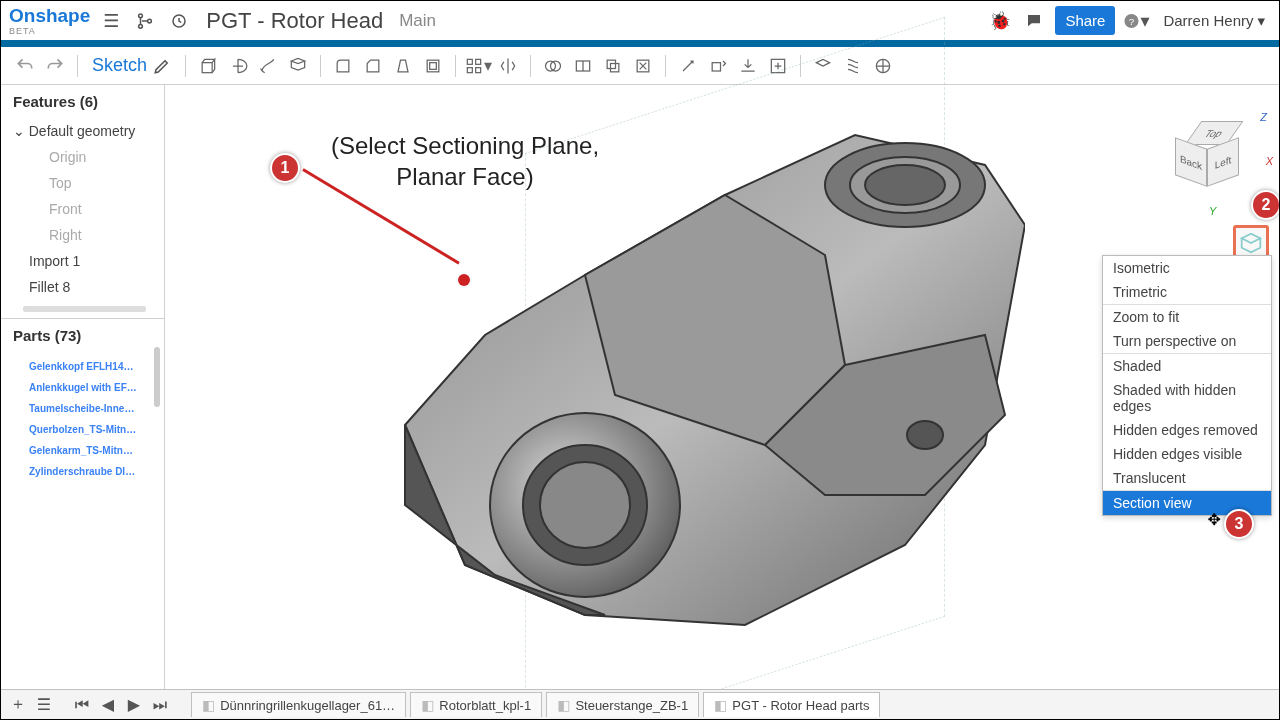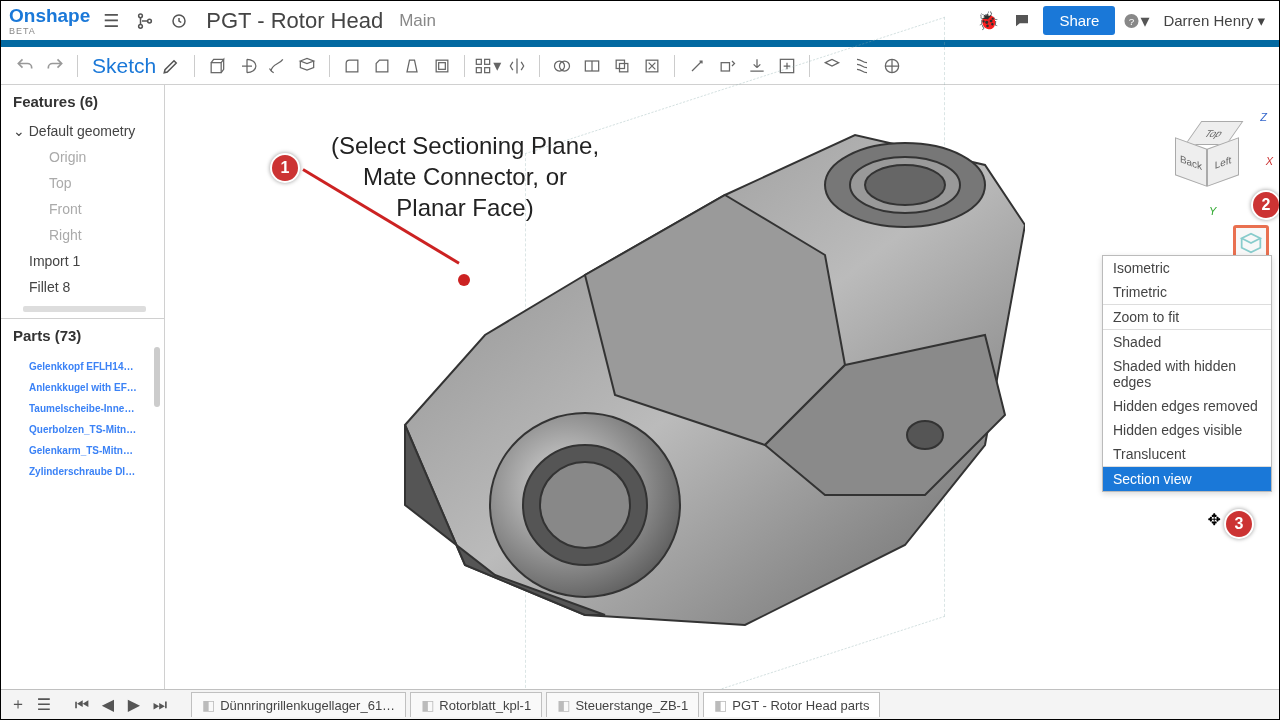--- a/index.html
+++ b/index.html
@@ -7,29 +7,29 @@
 
 
 .header { display: flex; align-items: center; height: 46px; border-bottom: 7px solid #0369a1; padding: 0 8px; gap: 8px; }
 .logo { color: #1a78d8; font-weight: bold; font-size: 19px; line-height: 1; }
 .logo-beta { font-size: 9px; color: #888; letter-spacing: 1px; display: block; }
 .header .icon-btn { width: 26px; height: 26px; display: flex; align-items: center; justify-content: center; color: #555; cursor: pointer; font-size: 18px; }
 .doc-title { font-size: 22px; color: #444; margin-left: 6px; }
 .doc-main { font-size: 17px; color: #888; margin-left: 8px; text-align: center; }
 .spacer { flex: 1; }
 .bug { color: #555; font-size: 18px; }
-.share-btn { background: #1a78d8; color: #fff; padding: 6px 16px; border-radius: 3px; font-size: 15px; cursor: pointer; }
+.share-btn { background: #1a78d8; color: #fff; padding: 6px 10px; border-radius: 3px; font-size: 15px; cursor: pointer; }
 .user { font-size: 15px; color: #444; padding: 0 6px; display: flex; align-items: center; gap: 4px; }
 
 
 .toolbar { display: flex; align-items: center; height: 38px; border-bottom: 1px solid #d0d0d0; padding: 0 10px; gap: 2px; }
 .toolbar .sep { width: 1px; height: 22px; background: #ccc; margin: 0 6px; }
 .tool { width: 28px; height: 26px; display: flex; align-items: center; justify-content: center; color: #666; cursor: pointer; }
 .tool svg { width: 20px; height: 20px; }
-.sketch-btn { color: #1a78d8; font-size: 21px; padding: 0 6px; cursor: pointer; display: flex; align-items: center; gap: 6px; }
+.sketch-btn { color: #1a78d8; font-size: 18px; padding: 0 6px; cursor: pointer; display: flex; align-items: center; gap: 6px; }
 
 
 .main { display: flex; height: calc(100% - 42px - 38px - 30px); }
 .sidebar { width: 164px; border-right: 1px solid #d0d0d0; display: flex; flex-direction: column; background: #fff; }
 .panel-header { font-weight: 600; font-size: 15px; padding: 8px 12px; color: #333; }
 .tree { flex: 0 0 auto; font-size: 14px; }
 .tree-item { padding: 5px 12px 5px 28px; color: #444; cursor: pointer; }
 .tree-item.muted { color: #aaa; padding-left: 48px; }
 .tree-root { padding: 5px 12px; color: #444; display: flex; align-items: center; gap: 4px; }
 .divider-bar { height: 6px; background: #ddd; margin: 6px 18px 6px 22px; border-radius: 2px; }
@@ -308,21 +308,20 @@
       <ellipse cx="300" cy="400" rx="95" ry="92" fill="url(#g2)" stroke="#333" stroke-width="2"></ellipse>
       <ellipse cx="300" cy="400" rx="62" ry="60" fill="#555" stroke="#333" stroke-width="2"></ellipse>
       <ellipse cx="300" cy="400" rx="45" ry="43" fill="#888" stroke="#333" stroke-width="2"></ellipse>
       <path d="M440 90 L540 150 L560 260 L480 340 L330 290 L300 170 Z" fill="#9a9a9a" stroke="#333" stroke-width="2"></path>
       <path d="M560 260 L700 230 L720 310 L640 390 L540 390 L480 340 Z" fill="#8a8a8a" stroke="#333" stroke-width="2"></path>
       <ellipse cx="640" cy="330" rx="18" ry="14" fill="#555" stroke="#333" stroke-width="2"></ellipse>
     </svg>
 
     <div class="annot-text" style="left:160px; top:45px; width:280px;">
       <div>(Select Sectioning Plane,</div>
-      <div>Mate Connector, or</div>
       <div>Planar Face)</div>
     </div>
     <div class="callout" style="left:105px; top:68px;">1</div>
     <div class="arrow-line" style="left:138px; top:83px; width:182px; transform:rotate(31deg);"></div>
     <div class="arrow-dot" style="left:293px; top:189px;"></div>
 
     <div class="viewcube">
       <div class="cube-face" style="left:24px; top:6px; width:42px; height:24px; transform:skewX(-35deg);">Top</div>
       <div class="cube-face" style="left:6px; top:28px; width:32px; height:38px; transform:skewY(20deg);">Back</div>
       <div class="cube-face" style="left:38px; top:28px; width:32px; height:38px; transform:skewY(-20deg);">Left</div>
@@ -335,20 +334,21 @@
       <svg viewBox="0 0 24 24" width="28" height="28" style="margin:1px;" fill="none" stroke="#8cc" stroke-width="1.5">
           <path d="M4 8l8-4 8 4-8 4-8-4zM4 8v8l8 4 8-4V8"></path>
         </svg>
     </div>
 
     <div class="view-menu">
       <div class="view-menu-item">Isometric</div>
       <div class="view-menu-item">Trimetric</div>
       <div class="view-menu-sep"></div>
       <div class="view-menu-item">Zoom to fit</div>
+      <div class="view-menu-item">Turn perspective on</div>
       <div class="view-menu-sep"></div>
       <div class="view-menu-item">Shaded</div>
       <div class="view-menu-item">Shaded with hidden edges</div>
       <div class="view-menu-item">Hidden edges removed</div>
       <div class="view-menu-item">Hidden edges visible</div>
       <div class="view-menu-item">Translucent</div>
       <div class="view-menu-sep"></div>
       <div class="view-menu-item sel">Section view</div>
     </div>
     <div class="callout" style="right:25px; top:424px;">3</div>

